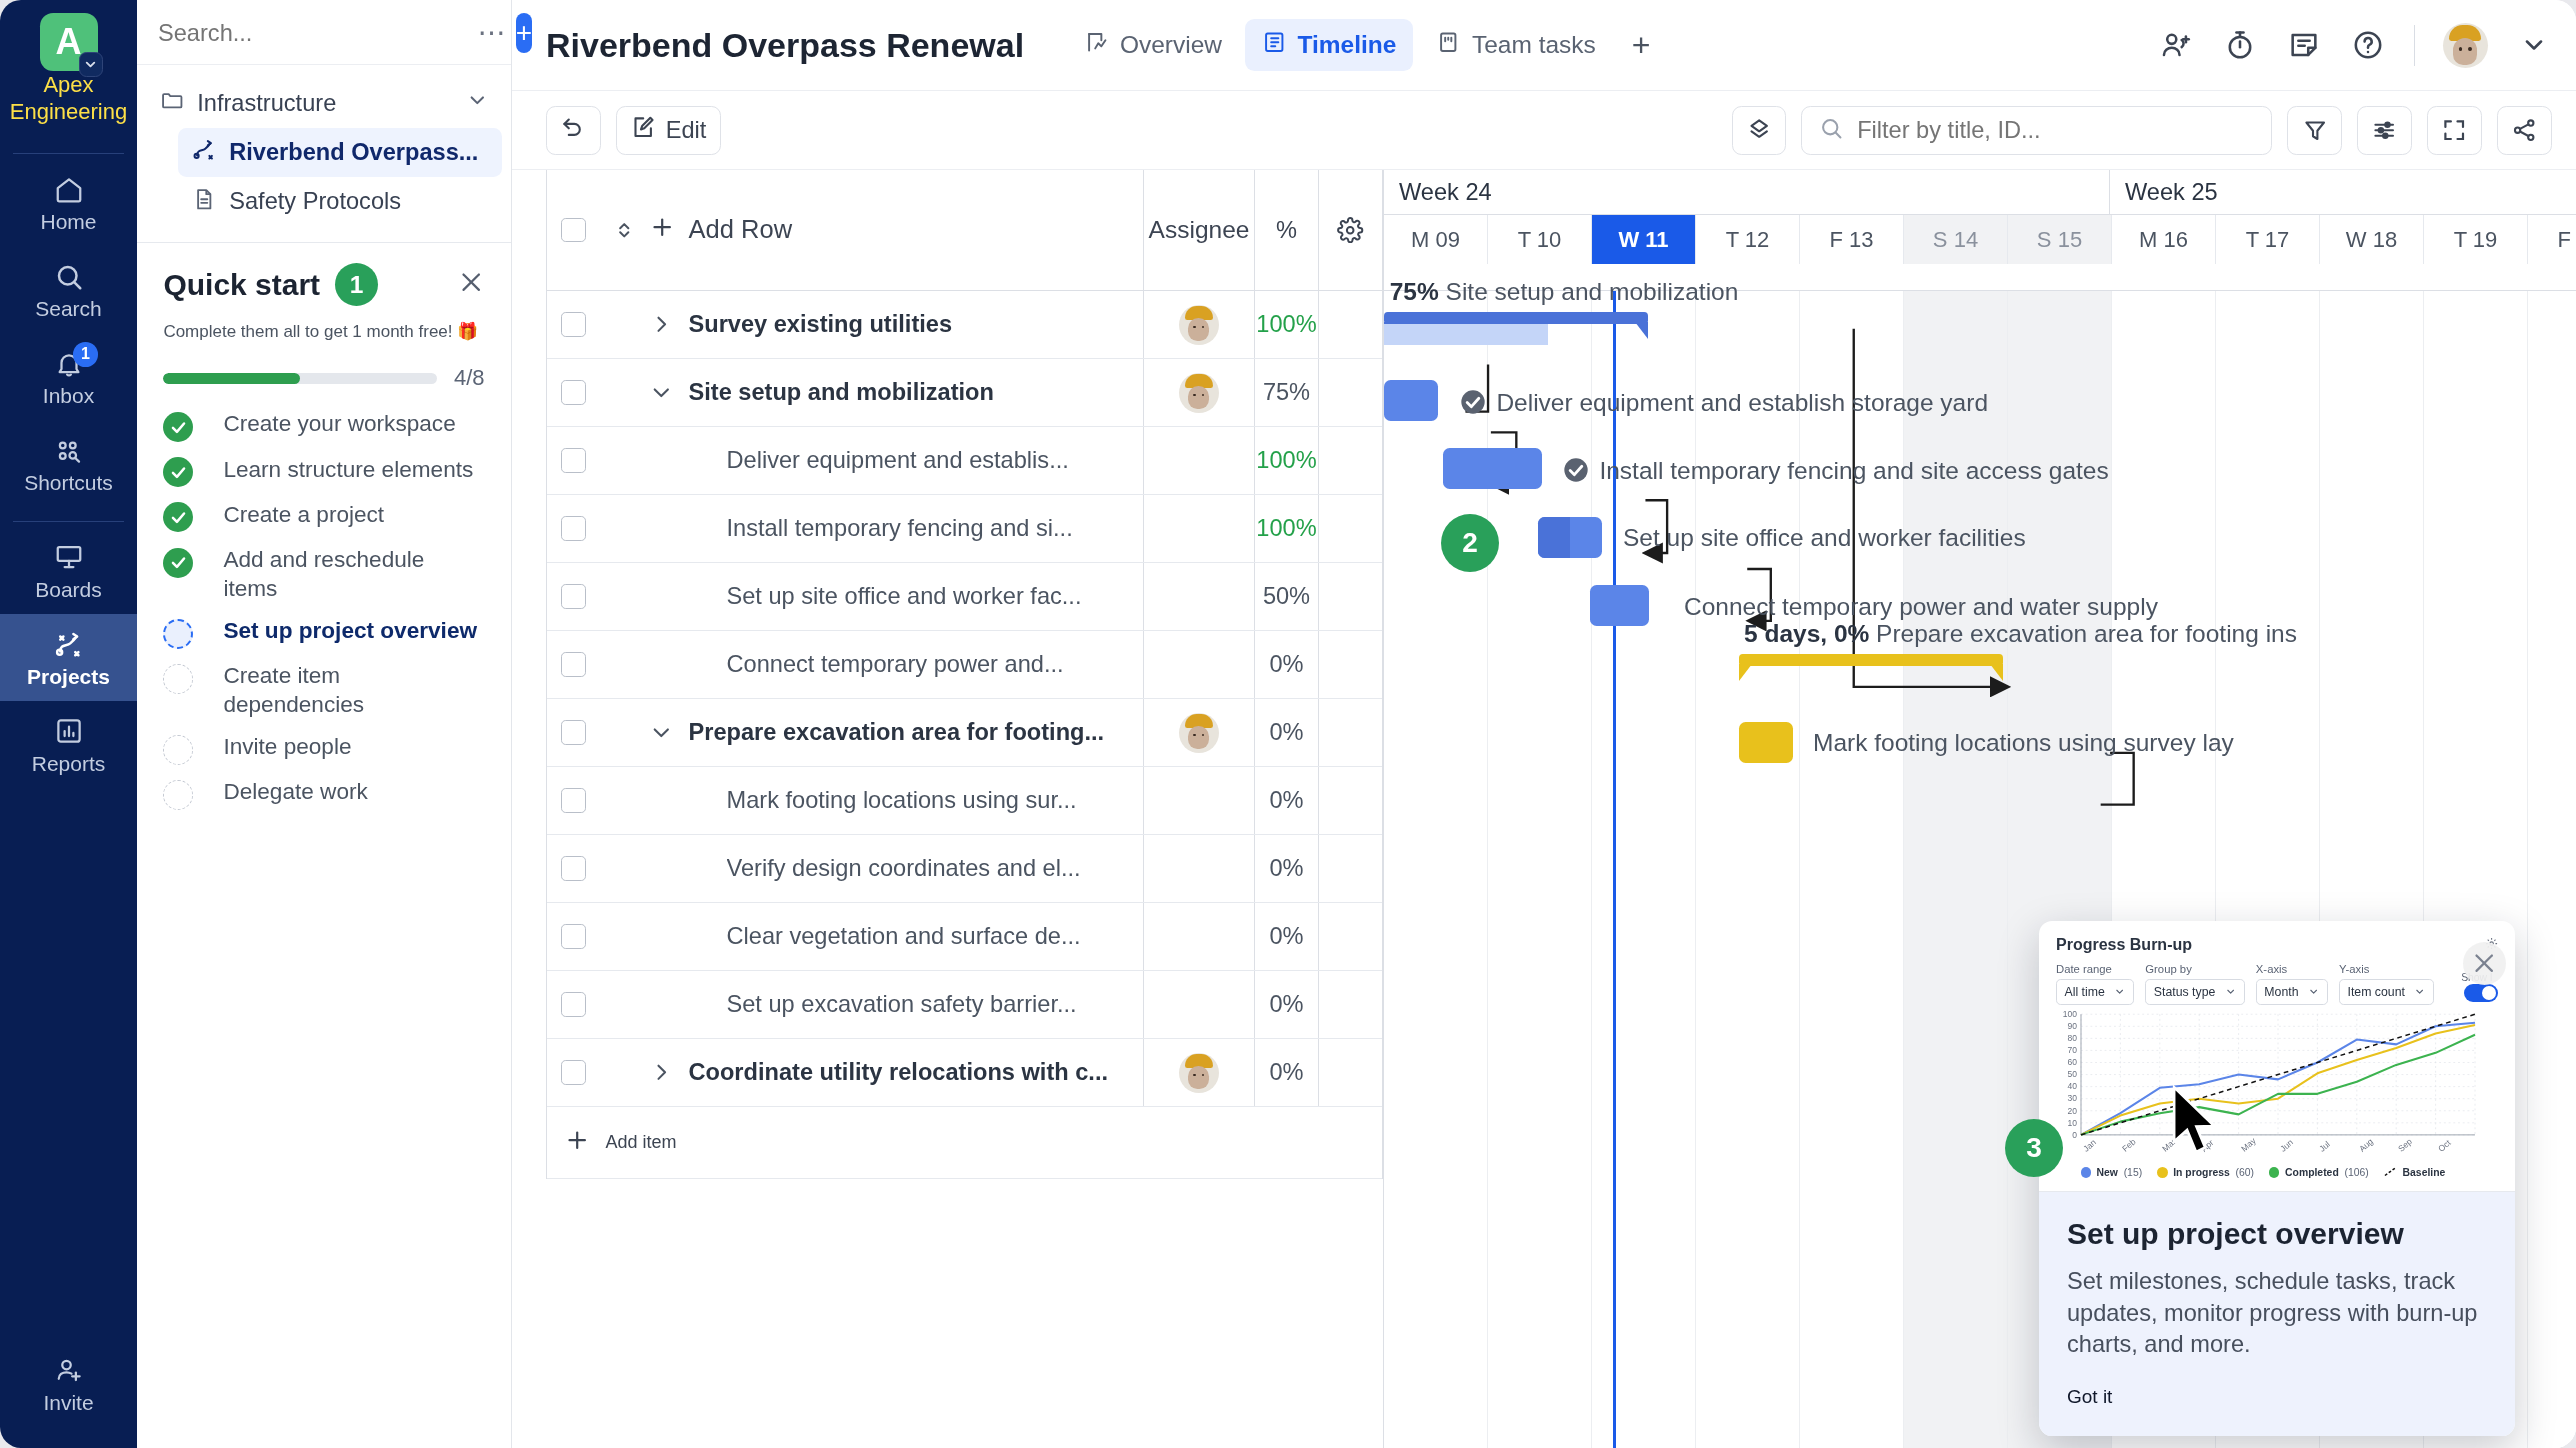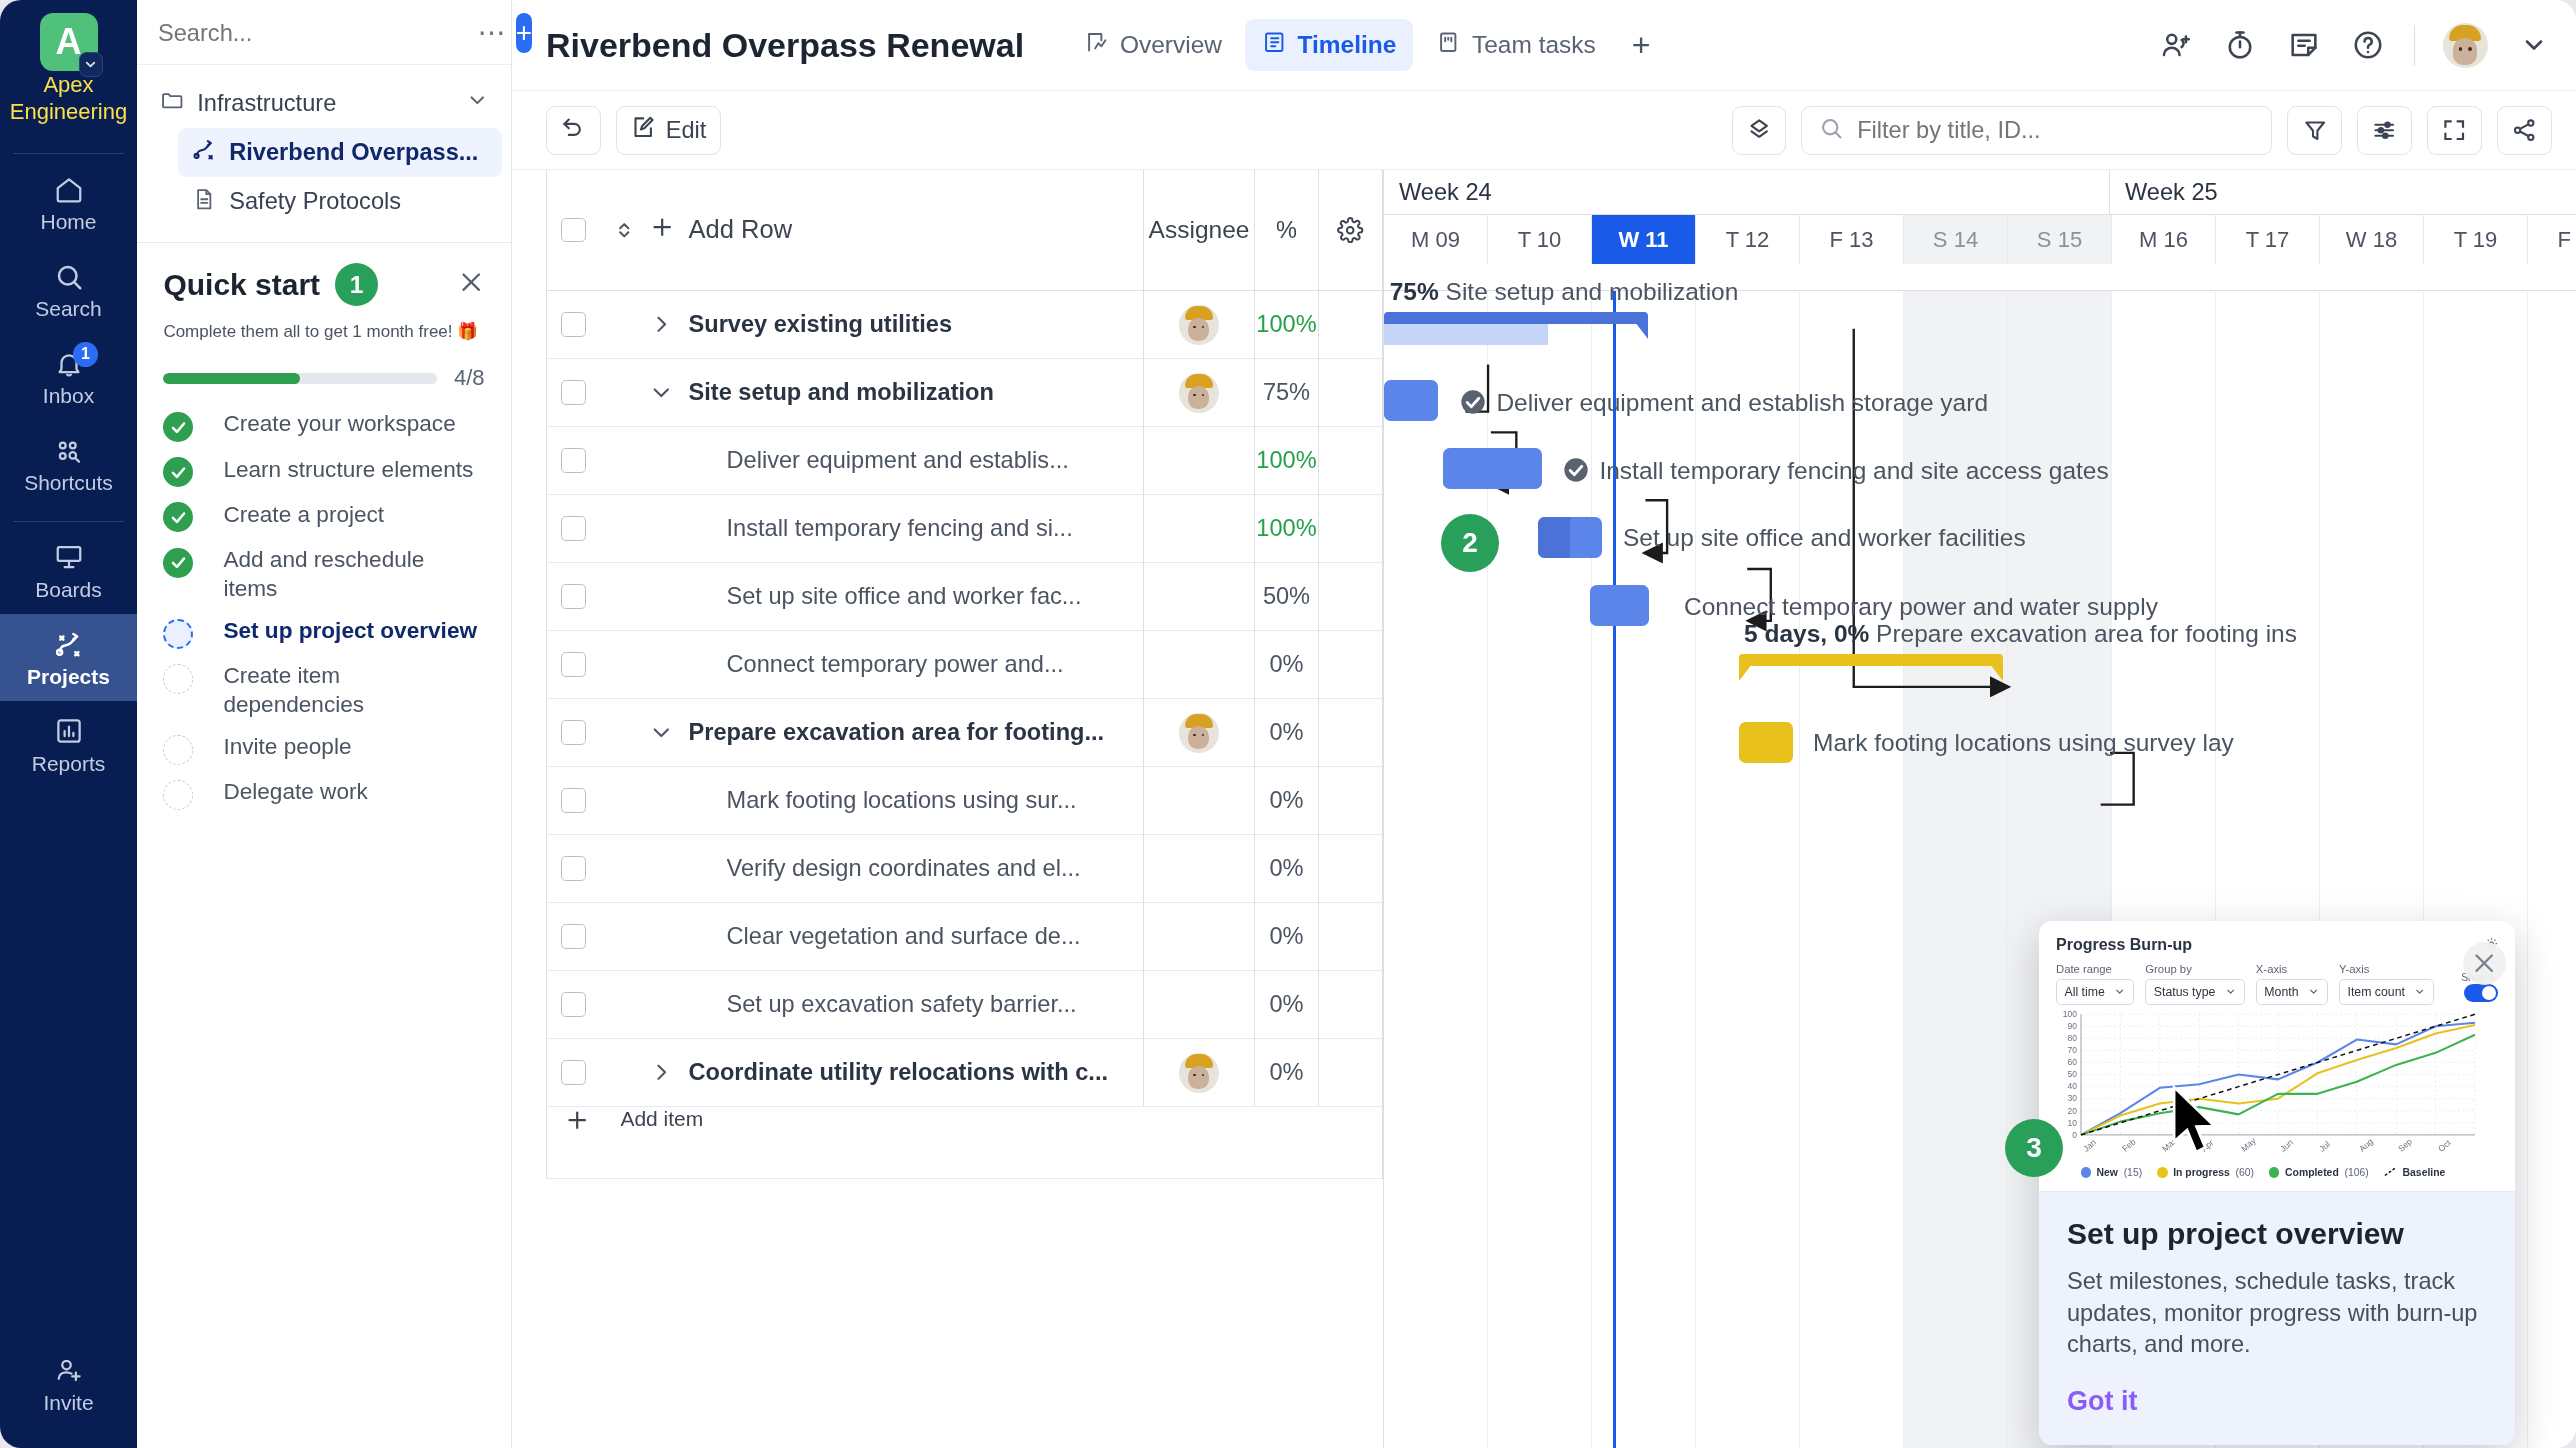--- a/index.html
+++ b/index.html
@@ -209,22 +209,22 @@
   .grow .tname { white-space: nowrap; overflow: hidden; text-overflow: ellipsis; }
   .grow.lvl0 .tname { font-weight: 700; color: #2b3442; }
   .chev { width: 24.5px; flex: 0 0 24.5px; color: #4b5461; display:flex; align-items:center; justify-content:center;}
   .pct-100 { color: #24a14a; }
   .av-sm { width: 40px; height: 40px; border-radius: 20px; background: #e8e4dc; position: relative; overflow: hidden; }
   .av-sm .hat { position: absolute; left: 5.7px; top: 1.9px; width: 28px; height: 14px; background: #d9a122; border-radius: 14px 14px 2.8px 2.8px; }
   .av-sm .face { position: absolute; left: 9.4px; top: 13.2px; width: 21px; height: 23.6px; background: #cbb09a; border-radius: 10.4px 10.4px 9.4px 9.4px; }
   .av-sm .eye { position: absolute; width: 2.8px; height: 2.8px; background: #3a2b22; border-radius: 1.9px; top: 21px;}
   .av-sm .eye.l { left: 14px; } .av-sm .eye.r { left: 22.6px; }
   .add-item {
-    height: 72px; display: flex; gap: 30px;
-    padding-left: 17px; font-size: 21px; color: #3c4452; cursor: pointer;
+    height: 72px; display: flex; align-items: center; gap: 15px;
+    padding-left: 17px; font-size: 18px; color: #3c4452; cursor: pointer;
     border-bottom: 0.9px solid #e6e9ee;
   }
 
   
   .gantt { flex: 1; position: relative; overflow: hidden; background: #fff; }
   .g-head { height: 121px; position: relative; border-bottom: 0.9px solid #dcdfe5;}
   .g-month {
     height: 45px; display: flex; align-items: center;
     padding-left: 15px; font-size: 24.5px; color: #2b3442;
     border-bottom: 0.9px solid #dcdfe5;
@@ -299,21 +299,21 @@
   .plot { position: relative; height: 121px; margin-top: 9.4px; margin-left: 24.5px; }
   .ylab { position: absolute; left: -24.5px; font-size: 8.5px; color: #6b7280; transform: translateY(-50%); width: 21px; text-align: right;}
   .xlab { position: absolute; bottom: -21px; font-size: 8.5px; color: #6b7280; transform: rotate(-40deg); transform-origin: left top; }
   .legend { display: flex; align-items: center; gap: 15px; margin-top: 32px; margin-left: 24.5px; }
   .lg { display: flex; align-items: center; gap: 5.7px; font-size: 10.4px; color: #2b3442; font-weight: 600;}
   .lg .dot { width: 10.4px; height: 10.4px; border-radius: 5.7px; }
   .lg span.cnt { color: #5b6475; font-weight: 400; }
   .pop-body { background: #eef2fd; padding: 24.5px 28px 28px; border-top: 0.9px solid #e6e9ee;}
   .pop-title { font-size: 30px; font-weight: 700; color: #1c2432; }
   .pop-text { margin-top: 15px; font-size: 23.6px; color: #474f5d; line-height: 1.35; }
-  .pop-link { margin-top: 24.5px; font-size: 27px; color: #8b5cf6; font-weight: 700; cursor: pointer; }
+  .pop-link { margin-top: 24.5px; font-size: 19px; color: #0f172a; font-weight: 400; cursor: pointer; }
   .step-3 {
     position: absolute; width: 58px; height: 58px; border-radius: 29px;
     background: #29a05a; color: #fff; font-size: 28px; font-weight: 700;
     display: flex; align-items: center; justify-content: center; z-index: 31;
   }
   .cursor { position: absolute; z-index: 40; pointer-events: none; }
 </style>
 </head>
 <body>
 

